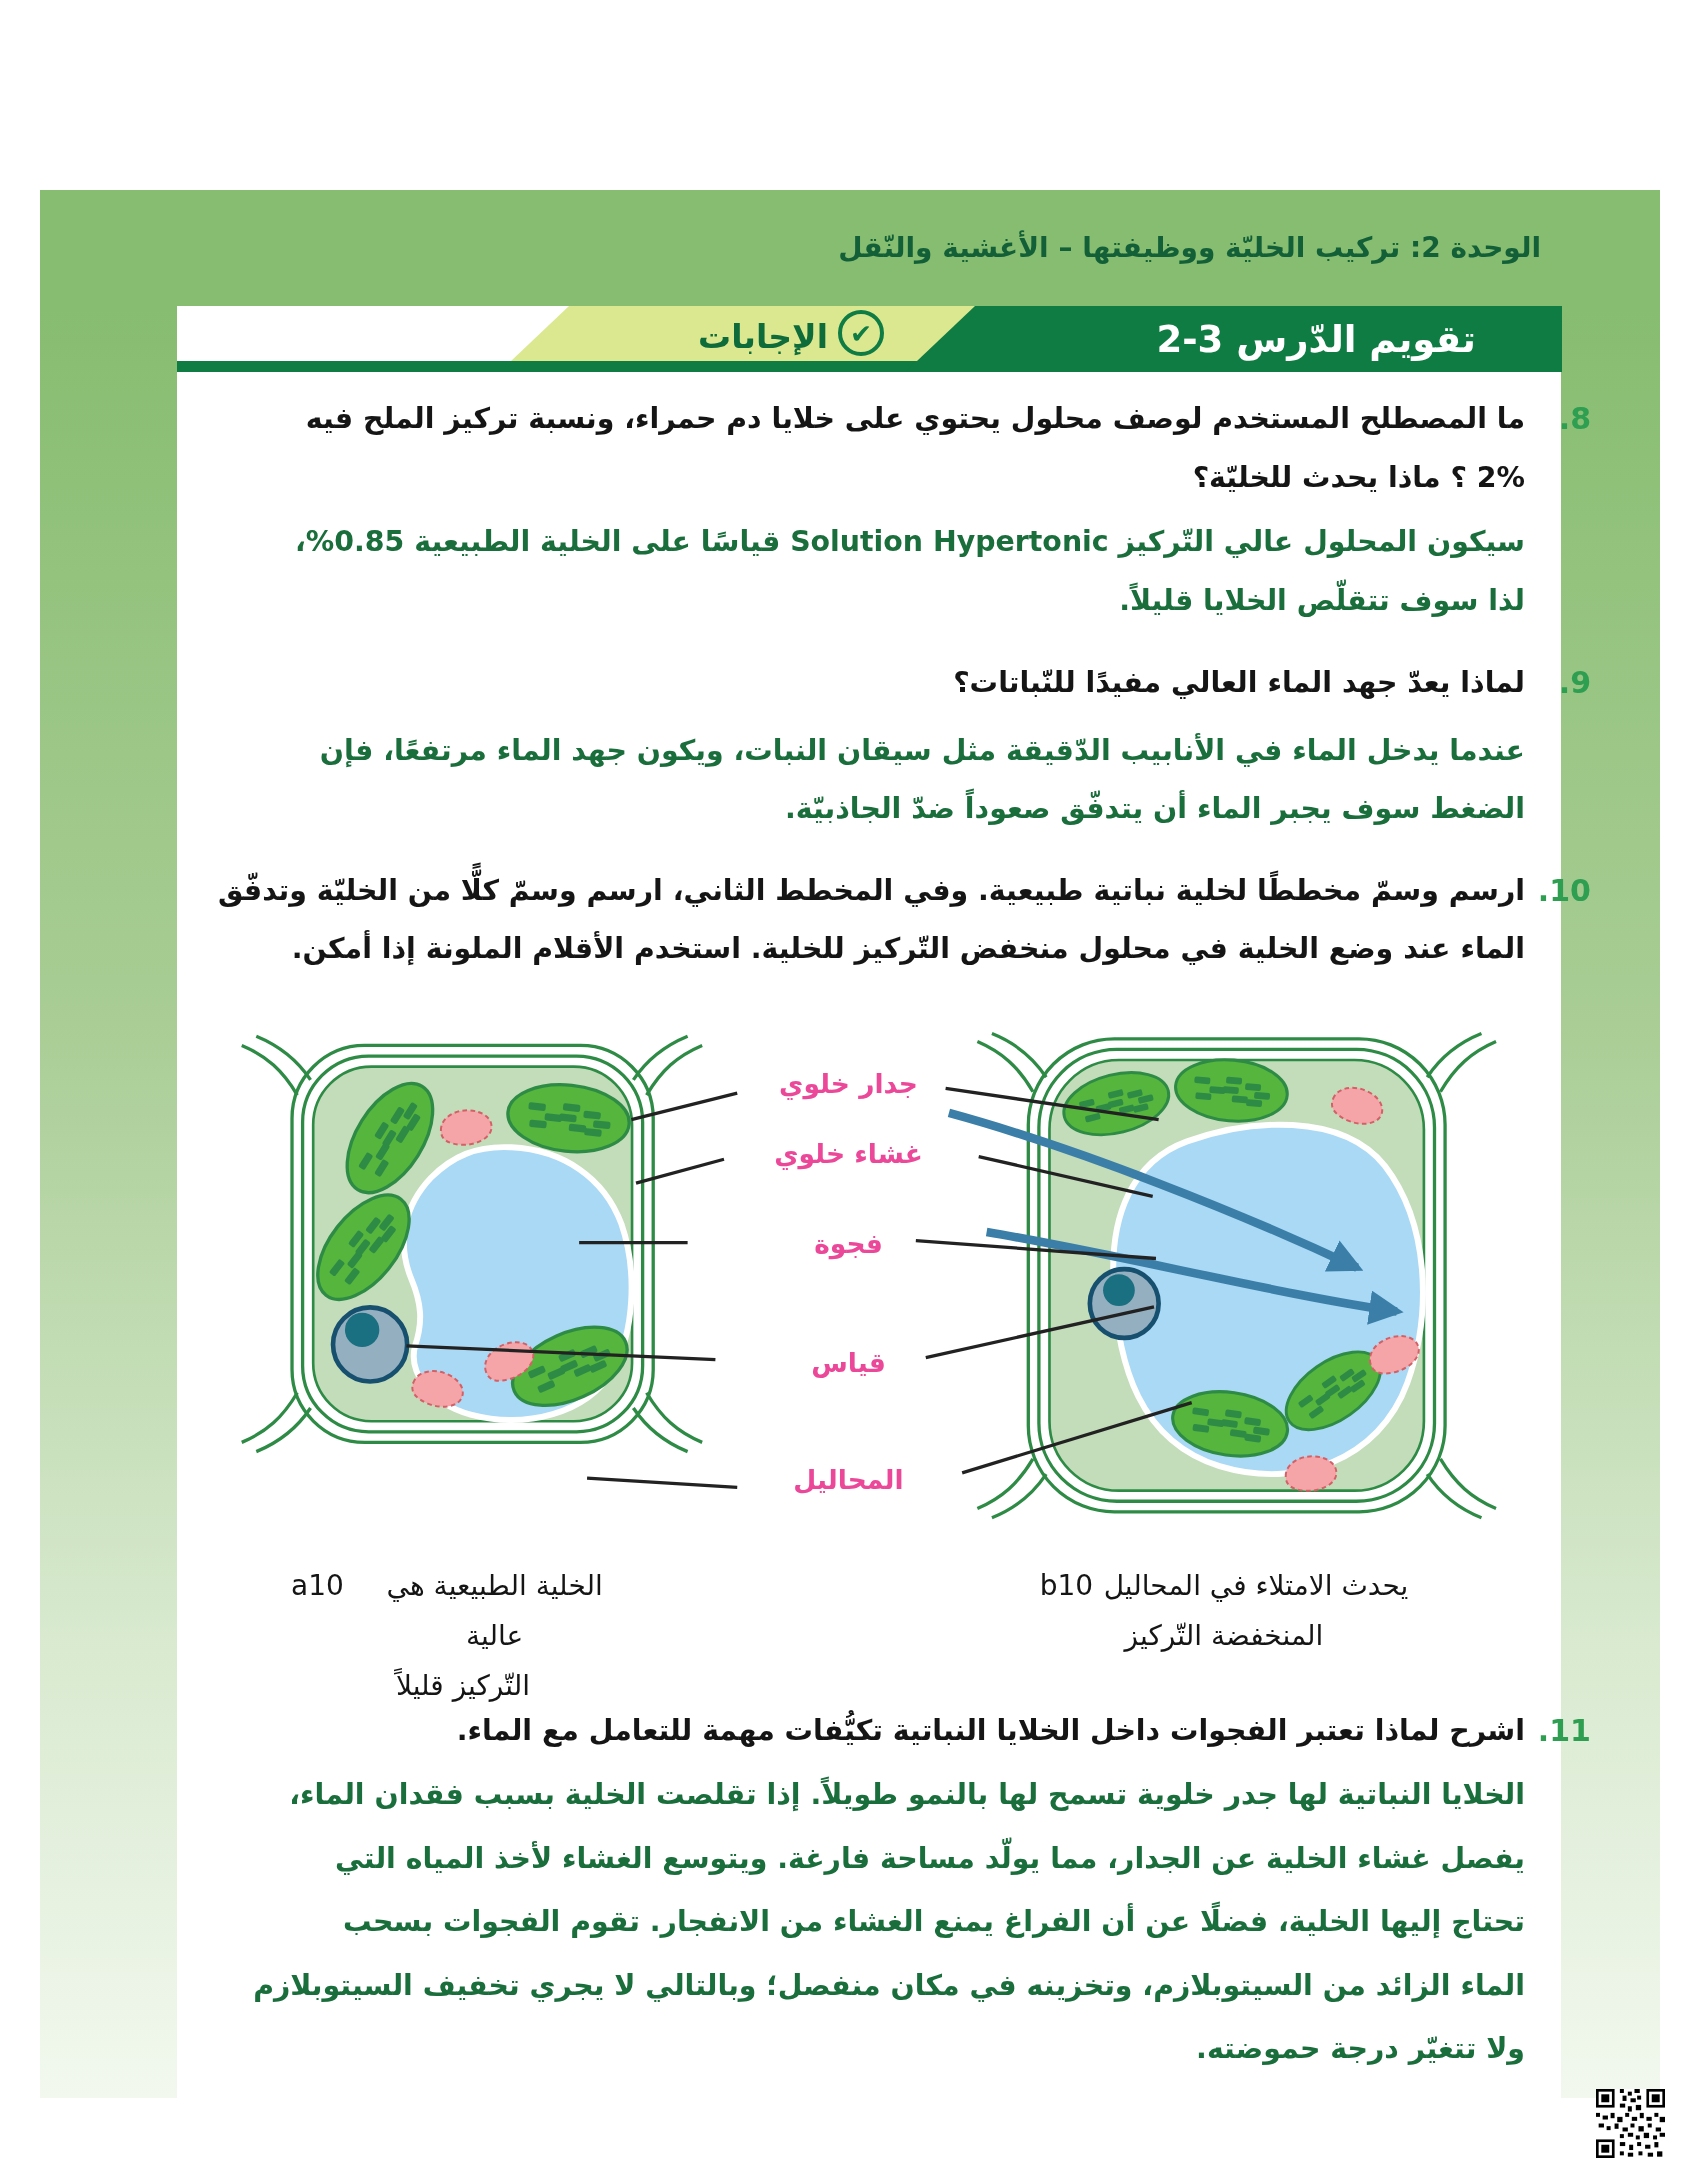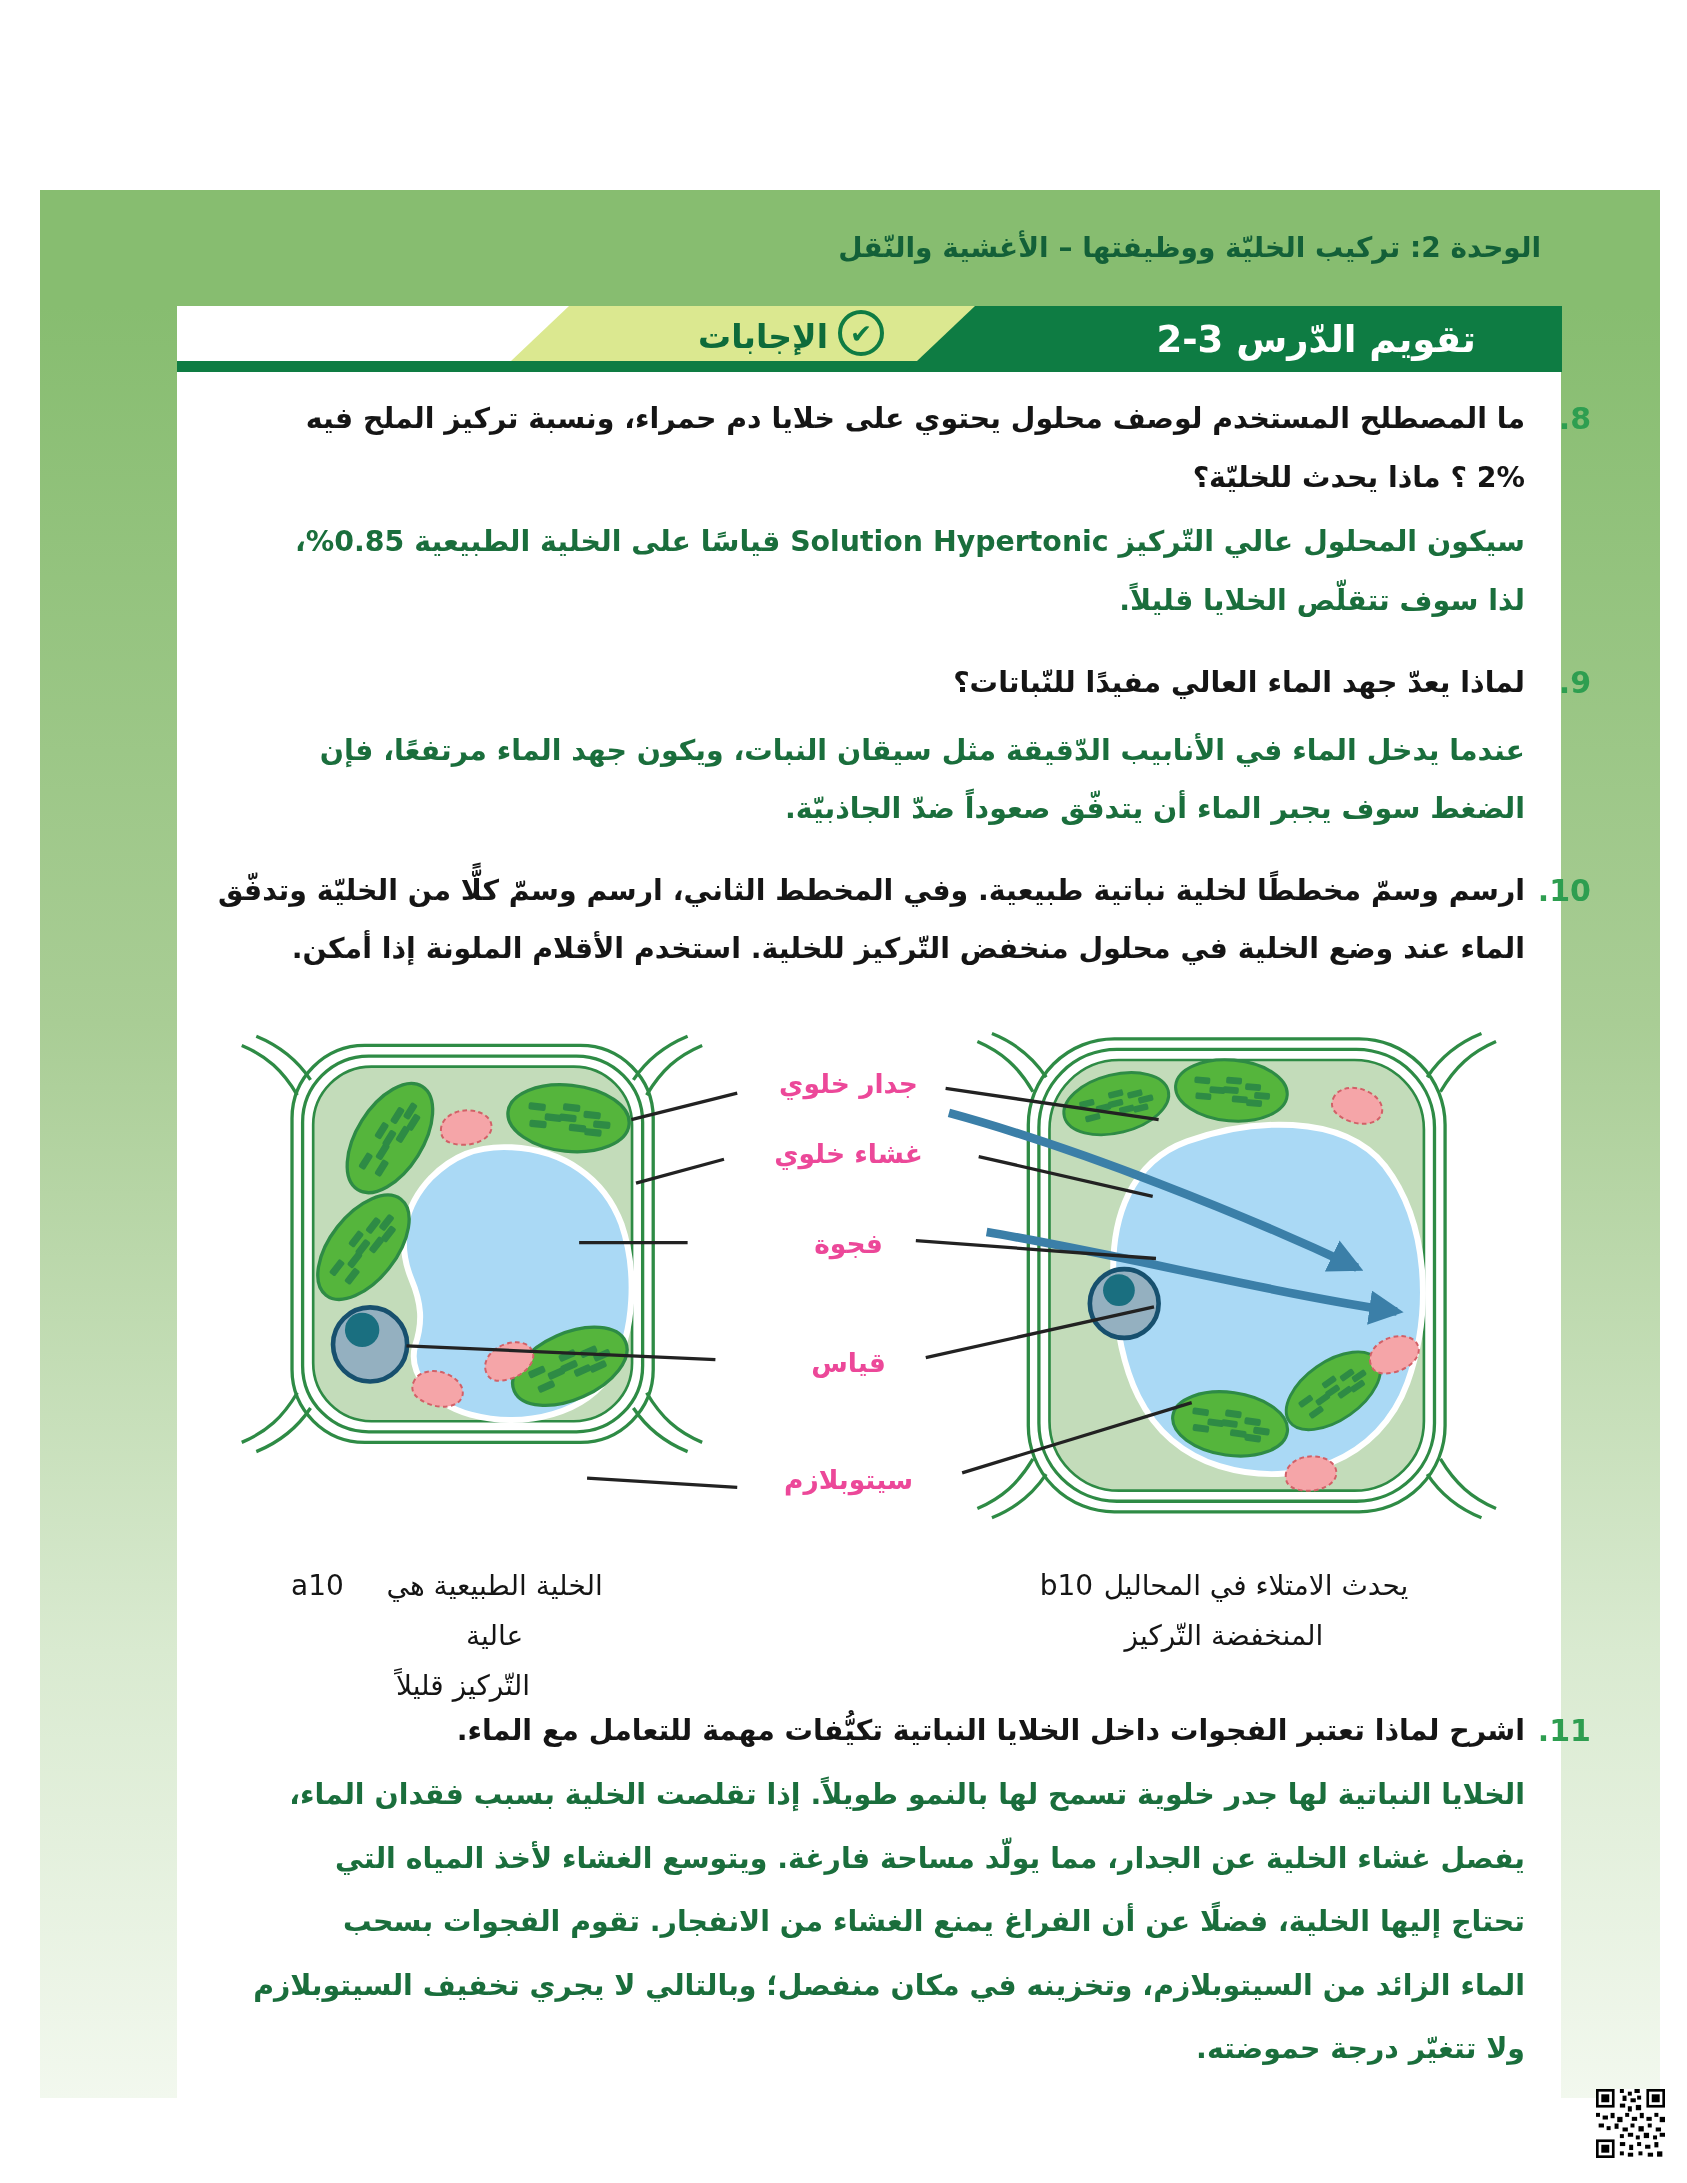--- a/index.html
+++ b/index.html
@@ -182,21 +182,21 @@
     <line x1="1100" y1="512" x2="1445" y2="435"></line>
     <line x1="815" y1="708" x2="588" y2="694"></line>
     <line x1="1155" y1="686" x2="1502" y2="580"></line>
   </g>
 </svg>
 
 <div class="dlabel" style="top:1063px">جدار خلوي</div>
 <div class="dlabel" style="top:1133px">غشاء خلوي</div>
 <div class="dlabel" style="top:1223px">فجوة</div>
 <div class="dlabel" style="top:1342px">قياس</div>
-<div class="dlabel" style="top:1459px">سيتوبلازم</div>
+<div class="dlabel" style="top:1459px">المحاليل</div>
 
 <div class="caption" style="left:291px;top:1561px;width:344px">
   <div class="cap-line1">
     <span class="cap-tag">a10</span>
     <span dir="rtl">الخلية الطبيعية هي عالية</span>
   </div>
   <div dir="rtl">التّركيز قليلاً</div>
 </div>
 <div class="caption" style="left:1039px;top:1561px;width:370px">
   <div class="cap-line1">

